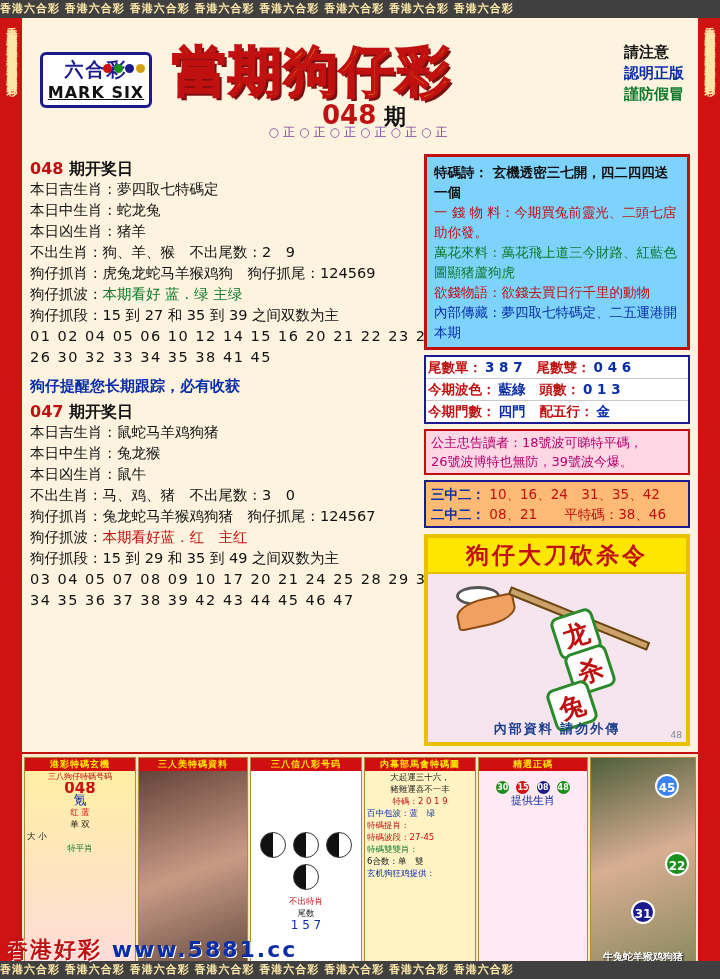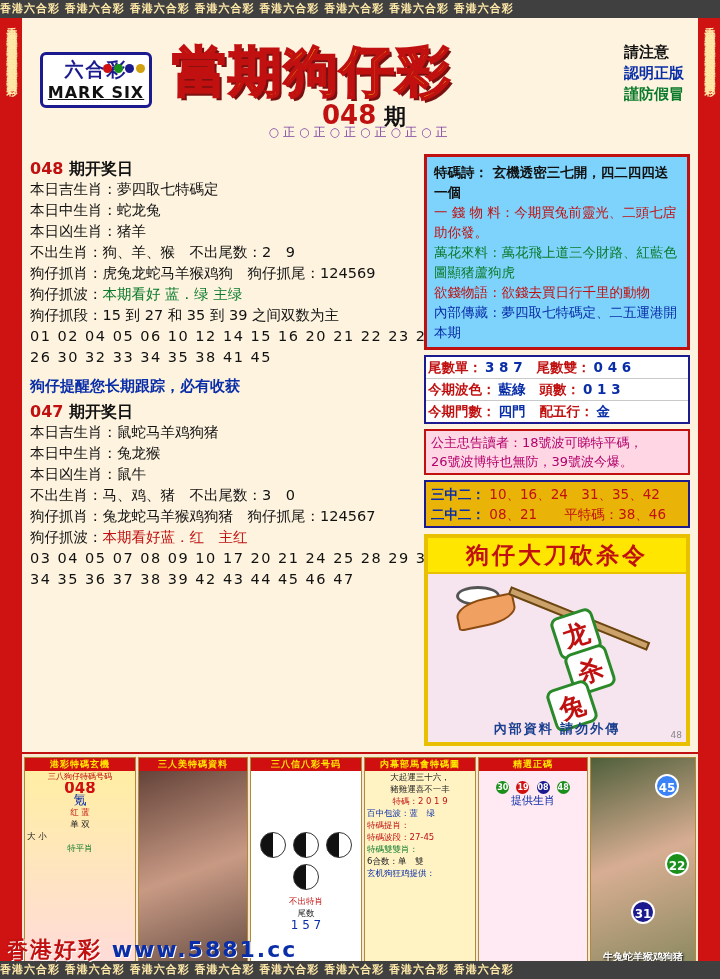--- a/index.html
+++ b/index.html
@@ -214,21 +214,21 @@
     background: #ffd7e4;
     border: 2px solid #c01010;
     font-size: 13px;
     line-height: 19px;
     padding: 2px 5px;
     color: #b3006b;
     margin-bottom: 5px;
   }
   .three-box {
     border: 2px solid #1b1b8f;
-    background: #eab308;
+    background: #fdba74;
     font-size: 13.5px;
     line-height: 20px;
     padding: 2px 5px;
     margin-bottom: 6px;
   }
   .three-box .k { color: #0a2ea8; font-weight: bold; }
   .three-box .v { color: #c01010; }
 
   
   .knife-box {
@@ -472,20 +472,21 @@
           <span class="hl">047</span>
           <span>期开奖日</span>
         </div>
 
         <div class="row"><span>本日吉生肖：</span><span>鼠蛇马羊鸡狗猪</span></div>
         <div class="row"><span>本日中生肖：</span><span>兔龙猴</span></div>
         <div class="row"><span>本日凶生肖：</span><span>鼠牛</span></div>
         <div class="row"><span>不出生肖：</span><span>马、鸡、猪　不出尾数：3　0</span></div>
         <div class="row"><span>狗仔抓肖：</span><span>兔龙蛇马羊猴鸡狗猪　狗仔抓尾：124567</span></div>
         <div class="row"><span>狗仔抓波：</span><span class="red">本期看好蓝．红　主红</span></div>
+        <div class="row"><span>狗仔抓段：</span><span>15 到 29 和 35 到 49 之间双数为主</span></div>
         <div class="row nums">03 04 05 07 08 09 10 17 20 21 24 25 28 29 31 33</div>
         <div class="row nums">34 35 36 37 38 39 42 43 44 45 46 47</div>
       </div>
 
       <div class="col-right">
 
         <div class="poem-box">
           <div class="l1">
             <span>特碼詩：</span>
             <span>玄機透密三七開，四二四四送一個</span>
@@ -591,21 +592,21 @@
         <div class="mini-row" style="color:#c01010">特碼波段：27-45</div>
         <div class="mini-row" style="color:#0a7a2a">特碼雙雙肖：</div>
         <div class="mini-row">6合数：单　雙</div>
         <div class="mini-row" style="color:#0a2ea8">玄机狗狂鸡提供：</div>
       </div>
 
       <div class="cpanel cp5">
         <div class="mini-hdr">精選正碼</div>
         <div style="text-align:center;padding-top:4px">
           <span class="mini-ball" style="background:#1b8f1b">30</span>
-          <span class="mini-ball" style="background:#d01010">19</span>
+          <span class="mini-ball" style="background:#d01010">15</span>
           <span class="mini-ball" style="background:#1b1b8f">08</span>
           <span class="mini-ball" style="background:#1b8f1b">48</span>
         </div>
         <div class="mini-row" style="text-align:center;color:#0a2ea8;font-size:11px">提供生肖</div>
 
       </div>
 
       <div class="cpanel cp6">
         <div class="girl2"></div>
         <div class="badge" style="background:#3b82f6;right:16px;top:16px">45</div>

